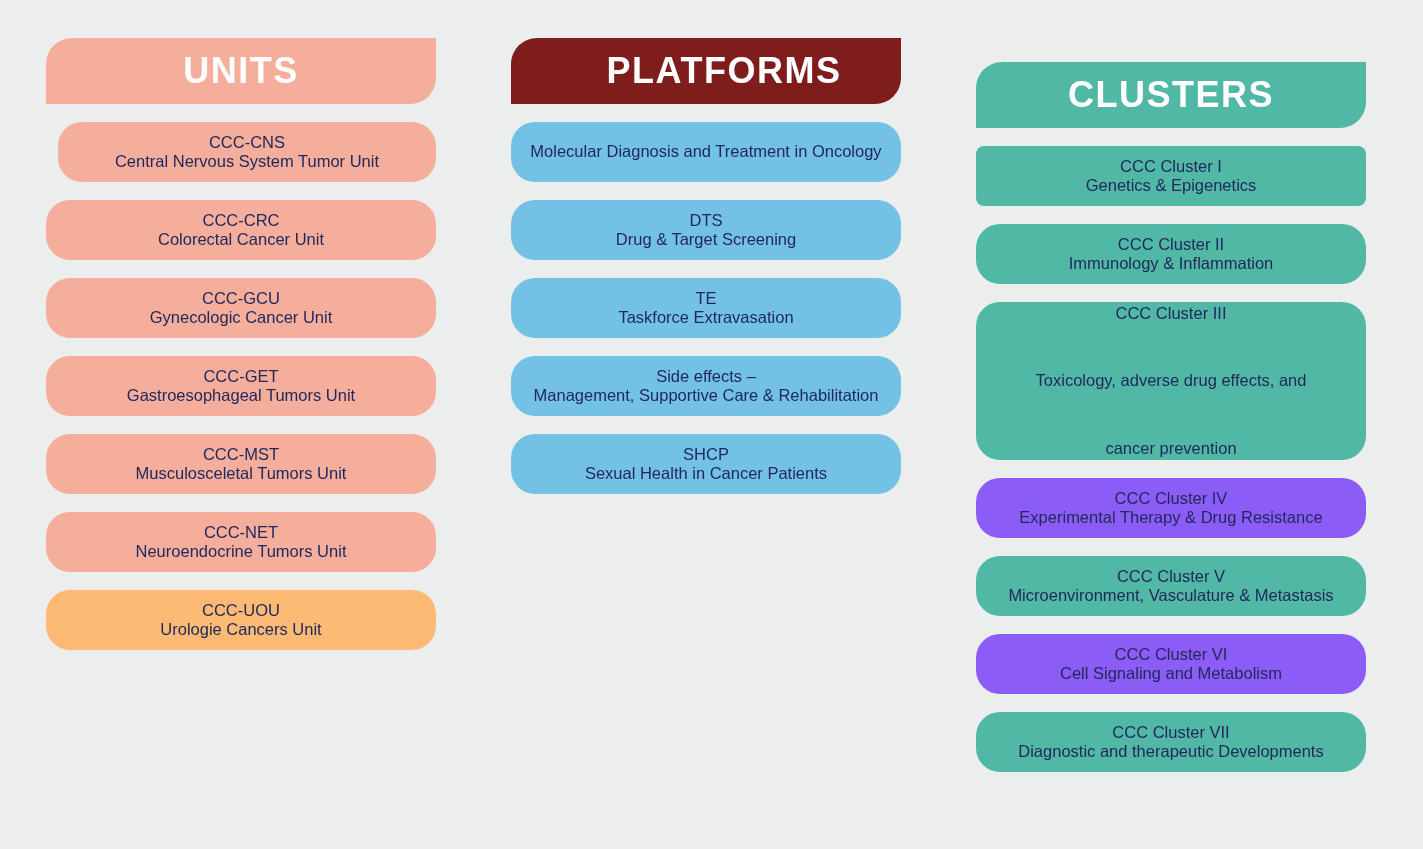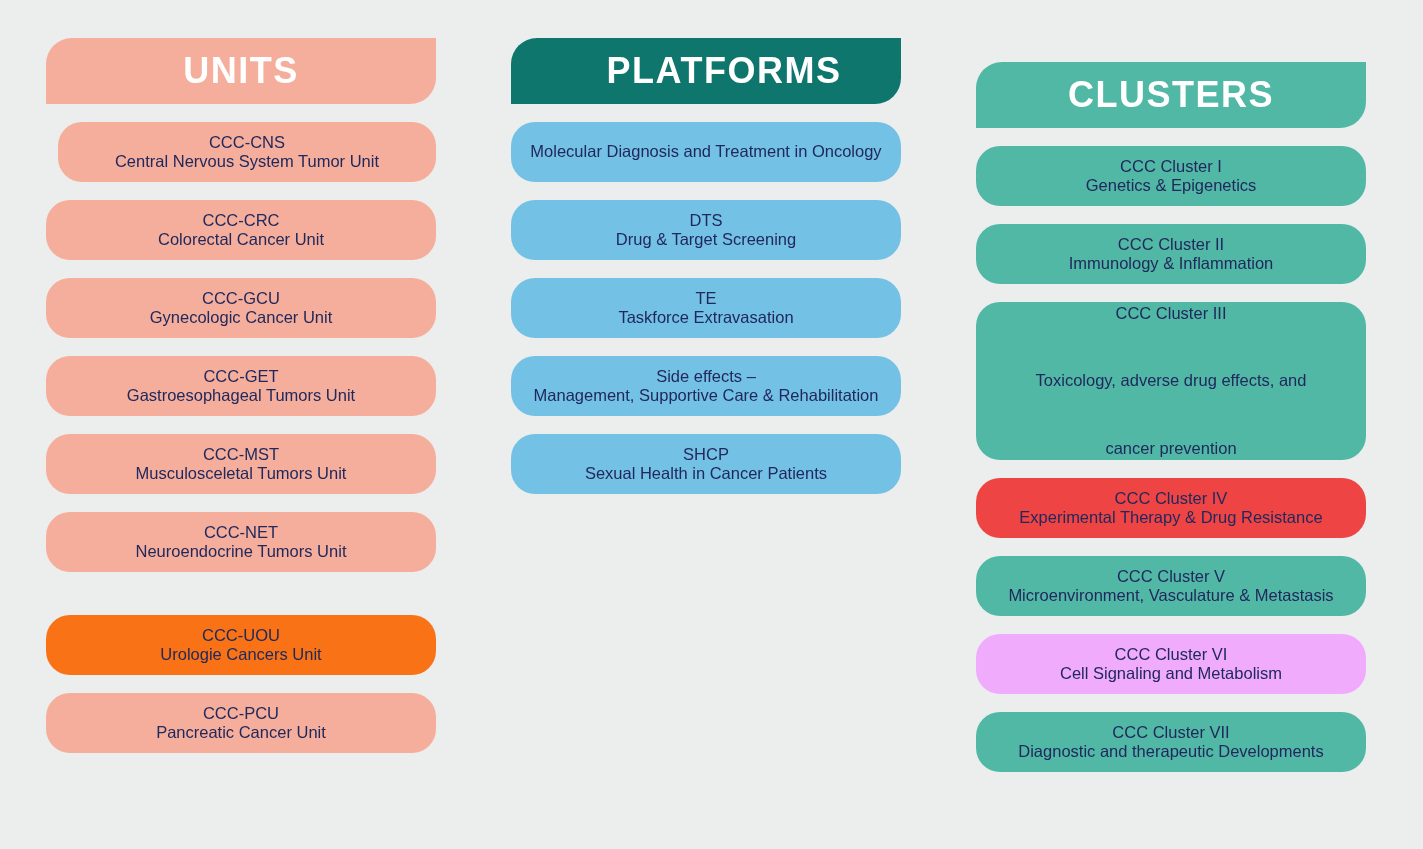--- a/index.html
+++ b/index.html
@@ -90,31 +90,27 @@
         <span class="line">Gastroesophageal Tumors Unit</span>
       </div>
       <div class="card" style="background: rgb(245, 174, 156);">
         <span class="line">CCC-MST</span>
         <span class="line">Musculosceletal Tumors Unit</span>
       </div>
       <div class="card" style="background: rgb(245, 174, 156);">
         <span class="line">CCC-NET</span>
         <span class="line">Neuroendocrine Tumors Unit</span>
       </div>
-      <div class="card" style="background: #f97316; margin-top: 25px;">
+      <div class="card" style="background: #fdba74;">
         <span class="line">CCC-UOU</span>
         <span class="line">Urologie Cancers Unit</span>
       </div>
-      <div class="card" style="background: rgb(245, 174, 156);">
-        <span class="line">CCC-PCU</span>
-        <span class="line">Pancreatic Cancer Unit</span>
-      </div>
     </section>
     <section class="column">
-      <header class="col-header" style="background: #0f766e; padding-left: 36px;">
+      <header class="col-header" style="background: #7f1d1d; padding-left: 36px;">
         <h2>PLATFORMS</h2>
       </header>
       <div class="card" style="background: rgb(116, 193, 230);">
         <span class="line">Molecular Diagnosis and Treatment in Oncology</span>
       </div>
       <div class="card" style="background: rgb(116, 193, 230);">
         <span class="line">DTS</span>
         <span class="line">Drug &amp; Target Screening</span>
       </div>
       <div class="card" style="background: rgb(116, 193, 230);">
@@ -127,42 +123,42 @@
       </div>
       <div class="card" style="background: rgb(116, 193, 230);">
         <span class="line">SHCP</span>
         <span class="line">Sexual Health in Cancer Patients</span>
       </div>
     </section>
     <section class="column">
       <header class="col-header" style="background: rgb(82, 184, 166); margin-top: 24px;">
         <h2>CLUSTERS</h2>
       </header>
-      <div class="card" style="background: rgb(82, 184, 166);">
+      <div class="card" style="background: rgb(82, 184, 166); border-radius: 8px;">
         <span class="line">CCC Cluster I</span>
         <span class="line">Genetics &amp; Epigenetics</span>
       </div>
       <div class="card" style="background: rgb(82, 184, 166);">
         <span class="line">CCC Cluster II</span>
         <span class="line">Immunology &amp; Inflammation</span>
       </div>
       <div class="card" style="background: rgb(82, 184, 166); gap: 48px;">
         <span class="line">CCC Cluster III</span>
         <span class="line">Toxicology, adverse drug effects, and</span>
         <span class="line">cancer prevention</span>
       </div>
-      <div class="card" style="background: #ef4444;">
+      <div class="card" style="background: #8b5cf6;">
         <span class="line">CCC Cluster IV</span>
         <span class="line">Experimental Therapy &amp; Drug Resistance</span>
       </div>
       <div class="card" style="background: rgb(82, 184, 166);">
         <span class="line">CCC Cluster V</span>
         <span class="line">Microenvironment, Vasculature &amp; Metastasis</span>
       </div>
-      <div class="card" style="background: #f0abfc;">
+      <div class="card" style="background: #8b5cf6;">
         <span class="line">CCC Cluster VI</span>
         <span class="line">Cell Signaling and Metabolism</span>
       </div>
       <div class="card" style="background: rgb(82, 184, 166);">
         <span class="line">CCC Cluster VII</span>
         <span class="line">Diagnostic and therapeutic Developments</span>
       </div>
     </section>
   </main>
 

